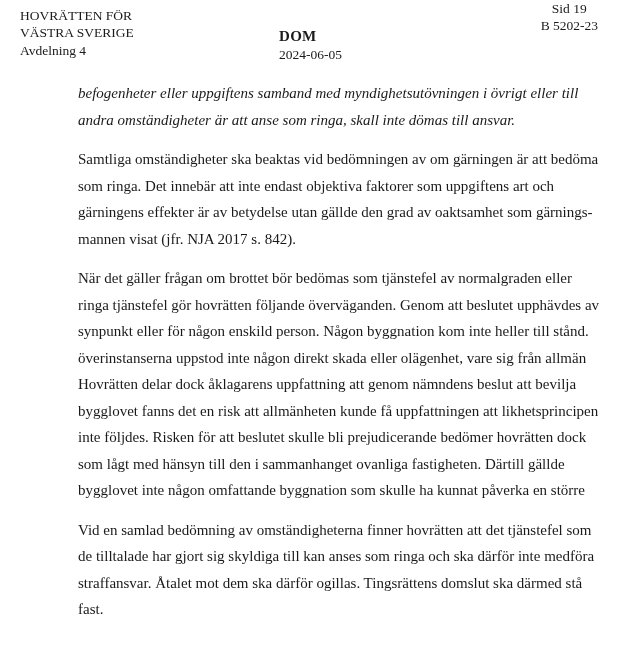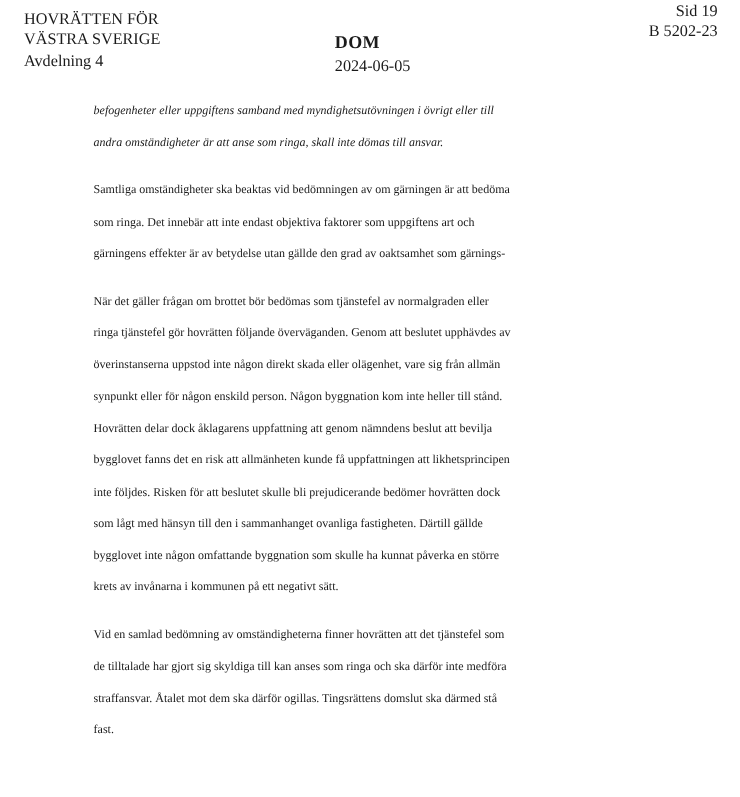--- a/index.html
+++ b/index.html
@@ -34,31 +34,31 @@
   }
   .doc-date {
     font-size: 13.5px;
     margin-top: 2px;
     text-align: center;
   }
   .header-right {
     position: absolute;
     right: 11px;
     top: 1px;
-    text-align: right;
+    text-align: center;
     font-size: 13.5px;
     line-height: 16.5px;
     white-space: nowrap;
   }
   .body-text {
     position: absolute;
     left: 78px;
     top: 80px;
     right: 10px;
-    font-size: 10px;
+    font-size: 15px;
   }
   .para {
     line-height: 26.5px;
     margin-bottom: 13px;
   }
   .para.italic { font-style: italic; }
   .line { white-space: nowrap; }
 </style>
 </head>
 <body>
@@ -85,33 +85,33 @@
 
     <div class="para italic">
       <div class="line">befogenheter eller uppgiftens samband med myndighetsutövningen i övrigt eller till</div>
       <div class="line">andra omständigheter är att anse som ringa, skall inte dömas till ansvar.</div>
     </div>
 
     <div class="para">
       <div class="line">Samtliga omständigheter ska beaktas vid bedömningen av om gärningen är att bedöma</div>
       <div class="line">som ringa. Det innebär att inte endast objektiva faktorer som uppgiftens art och</div>
       <div class="line">gärningens effekter är av betydelse utan gällde den grad av oaktsamhet som gärnings-</div>
+      <div class="line">mannen visat (jfr. NJA 2017 s. 842).</div>
     </div>
 
     <div class="para">
       <div class="line">När det gäller frågan om brottet bör bedömas som tjänstefel av normalgraden eller</div>
       <div class="line">ringa tjänstefel gör hovrätten följande överväganden. Genom att beslutet upphävdes av</div>
+      <div class="line">synpunkt eller för någon enskild person. Någon byggnation kom inte heller till stånd.</div>
       <div class="line">överinstanserna uppstod inte någon direkt skada eller olägenhet, vare sig från allmän</div>
-      <div class="line">synpunkt eller för någon enskild person. Någon byggnation kom inte heller till stånd.</div>
       <div class="line">Hovrätten delar dock åklagarens uppfattning att genom nämndens beslut att bevilja</div>
       <div class="line">bygglovet fanns det en risk att allmänheten kunde få uppfattningen att likhetsprincipen</div>
       <div class="line">inte följdes. Risken för att beslutet skulle bli prejudicerande bedömer hovrätten dock</div>
       <div class="line">som lågt med hänsyn till den i sammanhanget ovanliga fastigheten. Därtill gällde</div>
       <div class="line">bygglovet inte någon omfattande byggnation som skulle ha kunnat påverka en större</div>
-      <div class="line">krets av invånarna i kommunen på ett negativt sätt.</div>
     </div>
 
     <div class="para">
       <div class="line">Vid en samlad bedömning av omständigheterna finner hovrätten att det tjänstefel som</div>
       <div class="line">de tilltalade har gjort sig skyldiga till kan anses som ringa och ska därför inte medföra</div>
       <div class="line">straffansvar. Åtalet mot dem ska därför ogillas. Tingsrättens domslut ska därmed stå</div>
       <div class="line">fast.</div>
     </div>
 
   </div>

